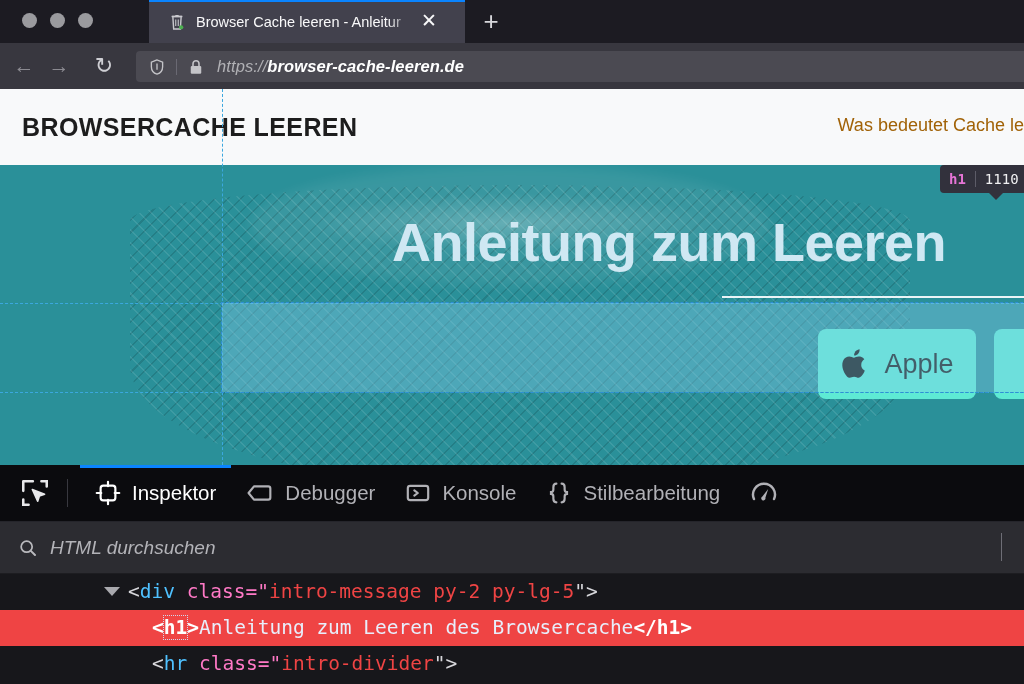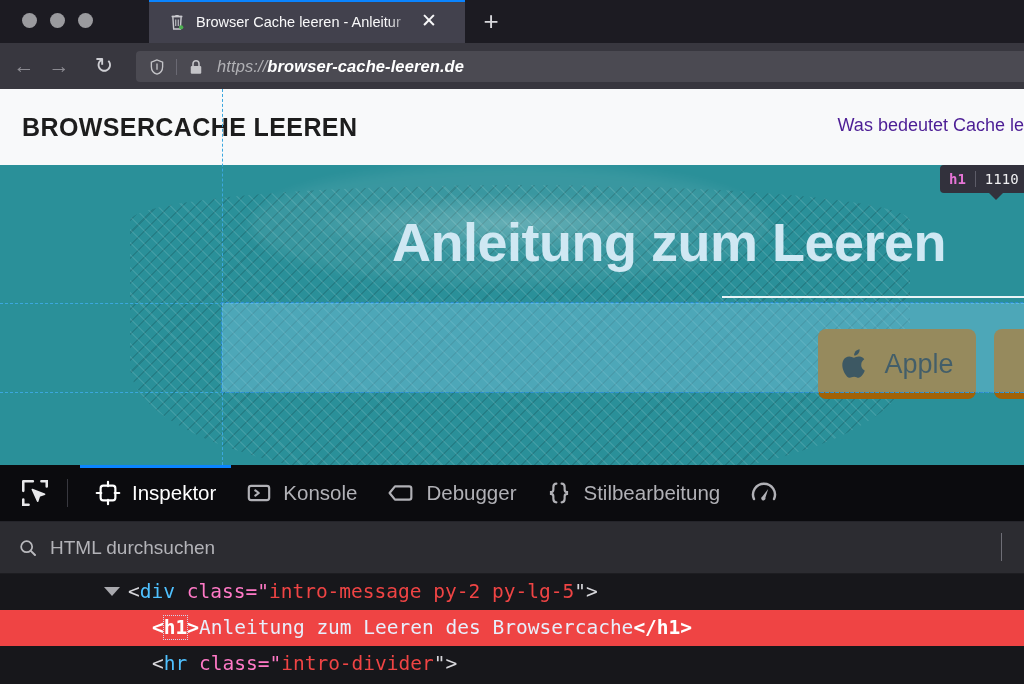--- a/index.html
+++ b/index.html
@@ -95,21 +95,21 @@
     background: #f8f9fa;
     display: flex; align-items: center;
   }
   .brand {
     margin-left: 22px;
     font-size: 25px; font-weight: 700; color: #1d1d1d;
     letter-spacing: 0.4px;
   }
   .site-nav {
     position: absolute; right: 0; top: 26px;
-    font-size: 18px; color: #4c1d95; white-space: nowrap;
+    font-size: 18px; color: #a16207; white-space: nowrap;
     padding-right: 0;
   }
 
   .hero {
     position: absolute; top: 76px; left: 0; width: 1024px; height: 300px;
     background: #2a9099;
     overflow: hidden;
   }
   .hero-texture {
     position: absolute; left: 130px; top: 20px; width: 780px; height: 300px;
@@ -168,21 +168,21 @@
     color: #cfe8f3; font-size: 54px; font-weight: 700;
     line-height: 66px; white-space: nowrap; letter-spacing: -0.5px;
     text-align: left; padding-left: 170px;
   }
   .hero-divider {
     position: absolute; left: 722px; top: 131px; width: 600px; height: 2px;
     background: #eaf4f7;
   }
   .btn-row { position: absolute; left: 818px; top: 164px; display: flex; gap: 18px; }
   .os-btn {
-    width: 158px; height: 70px; background: #a16207; border-radius: 8px;
+    width: 158px; height: 70px; background: #5eead4; border-radius: 8px;
     display: flex; align-items: center; justify-content: center; gap: 14px;
   }
   .os-btn span.lbl { font-size: 27px; color: #1b1b1b; }
 
   
   .devtools {
     position: absolute; top: 465px; left: 0; width: 849px; height: 219px;
     background: #0b0b0e;
   }
   .dt-toolbar {
@@ -208,21 +208,21 @@
   }
   .dt-tab svg { display: block; }
 
   .dt-search {
     position: absolute; top: 57px; left: 0; width: 1024px; height: 52px;
     background: #2c2c31;
     display: flex; align-items: center;
     border-bottom: 1px solid #1d1d21;
   }
   .dt-search .mag { margin-left: 18px; width: 20px; height: 20px; color: #b9b9bd; }
-  .dt-search .ph { margin-left: 12px; color: #b3b3b8; font-size: 19px; }
+  .dt-search .ph { margin-left: 12px; color: #b3b3b8; font-size: 19px; font-style: italic; }
   .dt-search .vsep {
     position: absolute; right: 22px; top: 11px; width: 1px; height: 28px;
     background: #6e6e76;
   }
 
   .dom {
     position: absolute; top: 109px; left: 0; width: 1024px; height: 110px;
     background: #17171b;
     font-family: "DejaVu Sans Mono", monospace;
     font-size: 19.5px;
@@ -356,32 +356,32 @@
 
       <div class="dt-tab active">
         <svg width="26" height="26" viewBox="0 0 24 24">
           <rect x="5.2" y="5.2" width="13.6" height="13.6" rx="2.4" fill="none" stroke="#fff" stroke-width="2"></rect>
           <path d="M12 1.6v4.2M12 18.2v4.2M1.6 12h4.2M18.2 12h4.2" stroke="#fff" stroke-width="2" stroke-linecap="round"></path>
         </svg>
         <span>Inspektor</span>
       </div>
 
       <div class="dt-tab">
+        <svg width="28" height="26" viewBox="0 0 26 24">
+          <path d="M2.4 12l5-6.2h13.2a2 2 0 0 1 2 2v8.4a2 2 0 0 1-2 2H7.4L2.4 12z" fill="none" stroke="#b1b1b6" stroke-width="2" stroke-linejoin="round"></path>
+        </svg>
+        <span>Debugger</span>
+      </div>
+
+      <div class="dt-tab">
         <svg width="26" height="26" viewBox="0 0 24 24">
           <rect x="2.6" y="5.4" width="18.8" height="13.2" rx="2.2" fill="none" stroke="#b1b1b6" stroke-width="2"></rect>
           <path d="M8.6 9.6l3.2 2.4-3.2 2.4" fill="none" stroke="#b1b1b6" stroke-width="2" stroke-linecap="round" stroke-linejoin="round"></path>
         </svg>
         <span>Konsole</span>
-      </div>
-
-      <div class="dt-tab">
-        <svg width="28" height="26" viewBox="0 0 26 24">
-          <path d="M2.4 12l5-6.2h13.2a2 2 0 0 1 2 2v8.4a2 2 0 0 1-2 2H7.4L2.4 12z" fill="none" stroke="#b1b1b6" stroke-width="2" stroke-linejoin="round"></path>
-        </svg>
-        <span>Debugger</span>
       </div>
 
       <div class="dt-tab">
         <svg width="26" height="26" viewBox="0 0 24 24">
           <path d="M9.6 3.4c-2.4 0-2.8 1.4-2.8 3.2v2.2c0 1.6-.6 2.4-2.2 2.4v1.6c1.6 0 2.2.8 2.2 2.4v2.2c0 1.8.4 3.2 2.8 3.2" fill="none" stroke="#b1b1b6" stroke-width="2" stroke-linecap="round"></path>
           <path d="M14.4 3.4c2.4 0 2.8 1.4 2.8 3.2v2.2c0 1.6.6 2.4 2.2 2.4v1.6c-1.6 0-2.2.8-2.2 2.4v2.2c0 1.8-.4 3.2-2.8 3.2" fill="none" stroke="#b1b1b6" stroke-width="2" stroke-linecap="round"></path>
         </svg>
         <span>Stilbearbeitung</span>
       </div>
 

